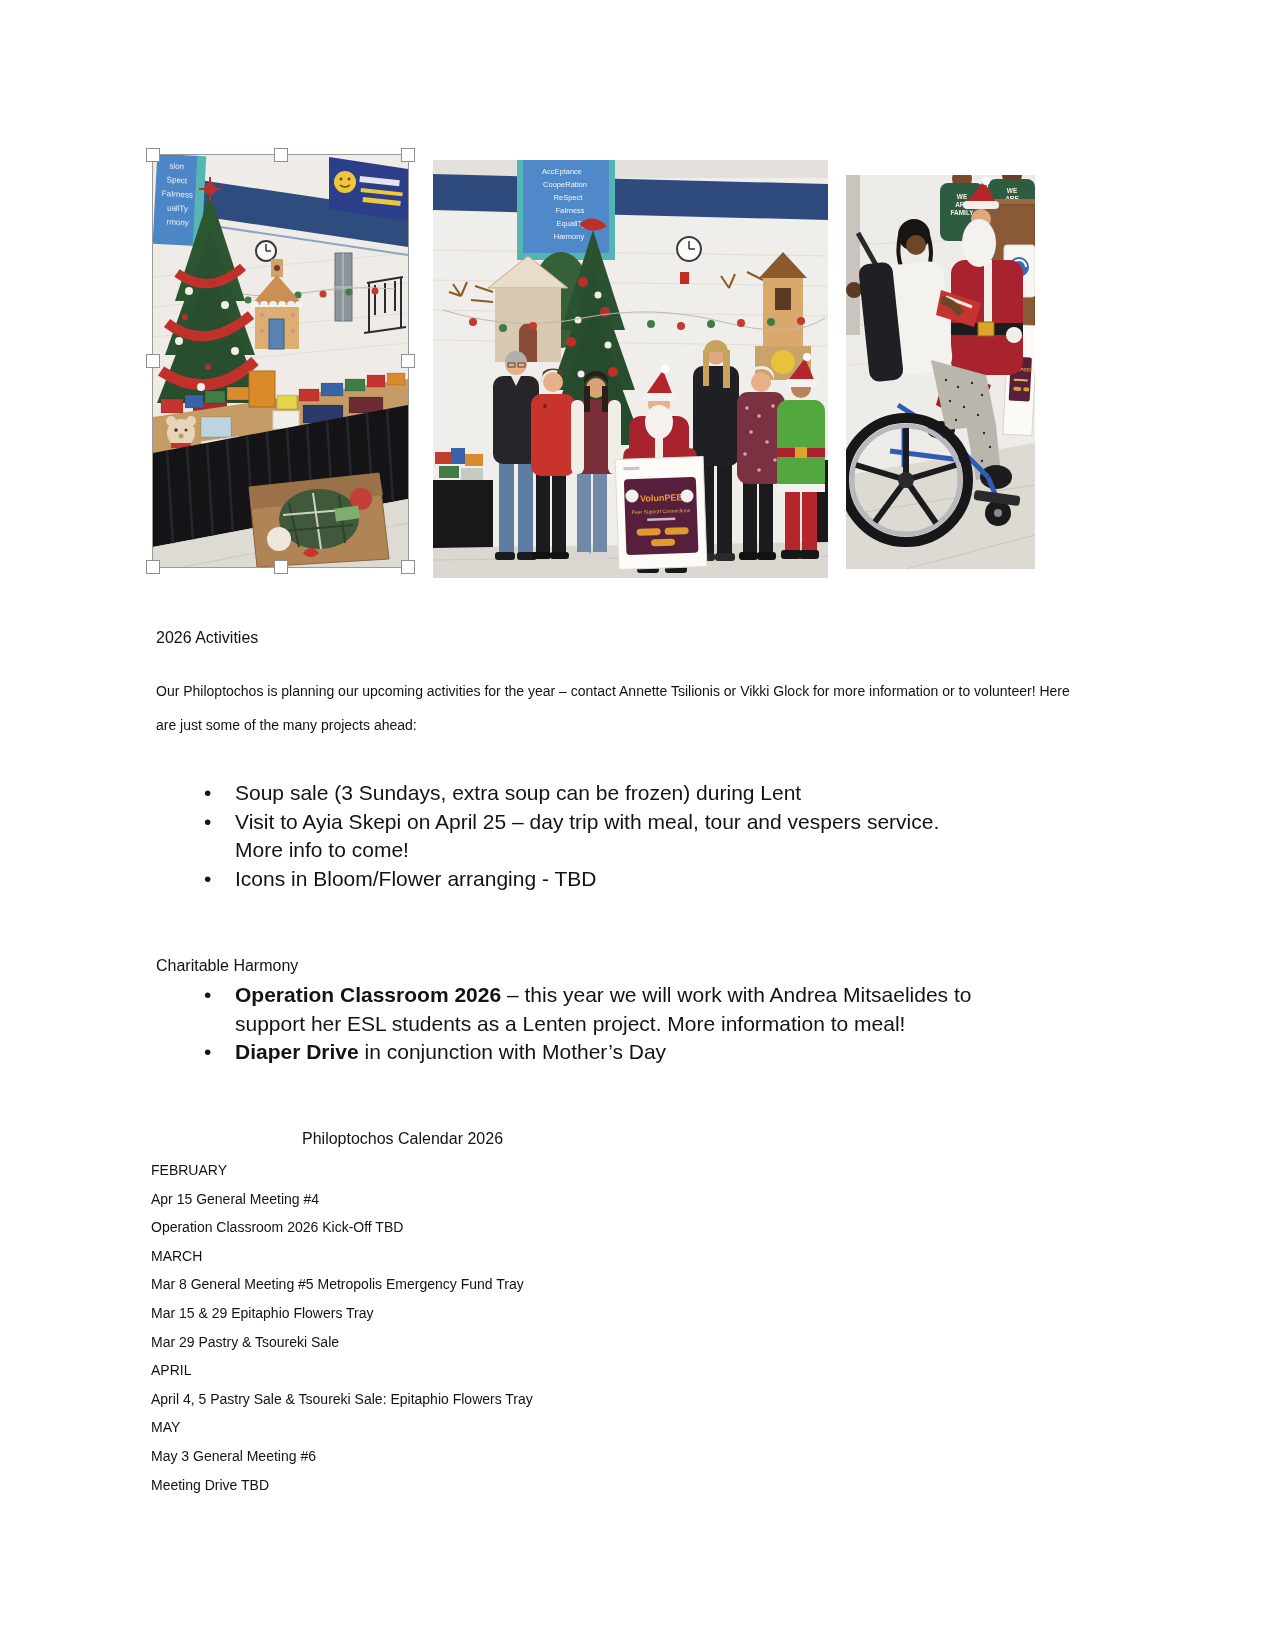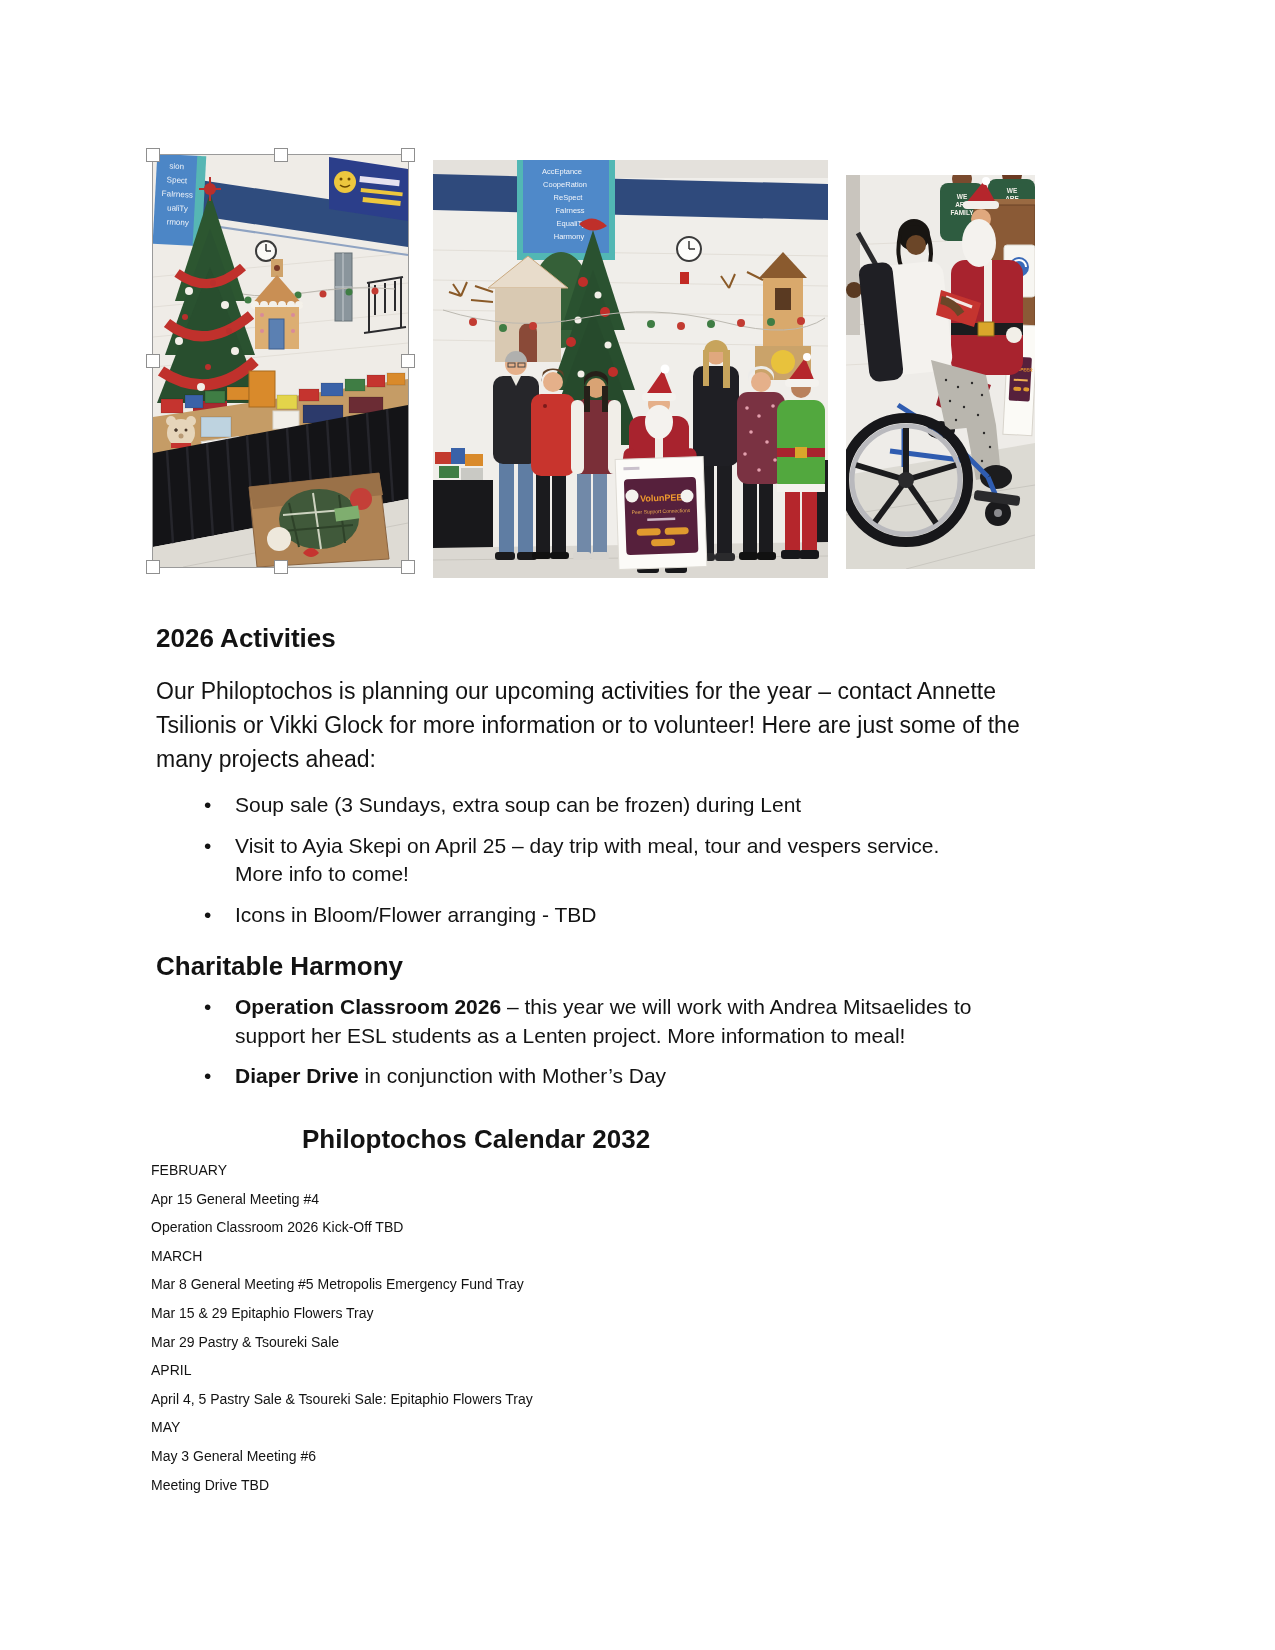--- a/index.html
+++ b/index.html
@@ -6,24 +6,24 @@
   .page{position:relative;width:1275px;height:1650px;background:#ffffff;overflow:hidden;
         font-family:"Liberation Sans","DejaVu Sans",sans-serif;color:#131313;}
   .photo{position:absolute;}
   .photo svg{display:block;}
   .selected{outline:1px solid #9a9a9a;}
   .handle{position:absolute;width:14px;height:14px;background:#fff;border:1px solid #8f8f8f;
           box-sizing:border-box;z-index:6;}
   .h-nw{left:-7px;top:-7px}.h-n{left:calc(50% - 7px);top:-7px}.h-ne{right:-7px;top:-7px}
   .h-w{left:-7px;top:calc(50% - 7px)}.h-e{right:-7px;top:calc(50% - 7px)}
   .h-sw{left:-7px;bottom:-7px}.h-s{left:calc(50% - 7px);bottom:-7px}.h-se{right:-7px;bottom:-7px}
-  .hd{position:absolute;font-weight:bold;font-size:26px;line-height:24px;}
-  .intro{position:absolute;left:156px;top:674px;width:915px;font-size:23px;line-height:34px;}
+  .hd{position:absolute;font-weight:normal;font-size:16px;line-height:24px;}
+  .intro{position:absolute;left:156px;top:674px;width:915px;font-size:14px;line-height:34px;}
   ul.blist{position:absolute;margin:0;padding:0;list-style:none;font-size:21px;line-height:28.6px;}
-  ul.blist li{position:relative;padding-left:33px;margin-top:12px;}
+  ul.blist li{position:relative;padding-left:33px;}
   ul.blist li::before{content:"\2022";position:absolute;left:2px;top:0;}
   .cal{position:absolute;left:151px;top:1156px;width:900px;font-size:14px;line-height:28.6px;}
   .b{font-weight:bold;}
   svg text{font-family:"Liberation Sans","DejaVu Sans",sans-serif;}
 </style>
 </head>
 <body>
 
 <div class="page">
 
@@ -560,21 +560,21 @@
     <li>Icons in Bloom/Flower arranging - TBD</li>
   </ul>
 
   <div class="hd" style="left:156px;top:954px;">Charitable Harmony</div>
 
   <ul class="blist" style="left:202px;top:981px;width:790px;">
     <li><span class="b">Operation Classroom 2026</span><span> – this year we will work with Andrea Mitsaelides to support her ESL students as a Lenten project. More information to meal!</span></li>
     <li><span class="b">Diaper Drive</span><span> in conjunction with Mother’s Day</span></li>
   </ul>
 
-  <div class="hd" style="left:302px;top:1127px;">Philoptochos Calendar 2032</div>
+  <div class="hd" style="left:302px;top:1127px;">Philoptochos Calendar 2026</div>
 
   <div class="cal">
     <div>FEBRUARY</div>
     <div>Apr 15 General Meeting #4</div>
     <div>Operation Classroom 2026 Kick-Off TBD</div>
     <div>MARCH</div>
     <div>Mar 8 General Meeting #5 Metropolis Emergency Fund Tray</div>
     <div>Mar 15 &amp; 29 Epitaphio Flowers Tray</div>
     <div>Mar 29 Pastry &amp; Tsoureki Sale</div>
     <div>APRIL</div>

